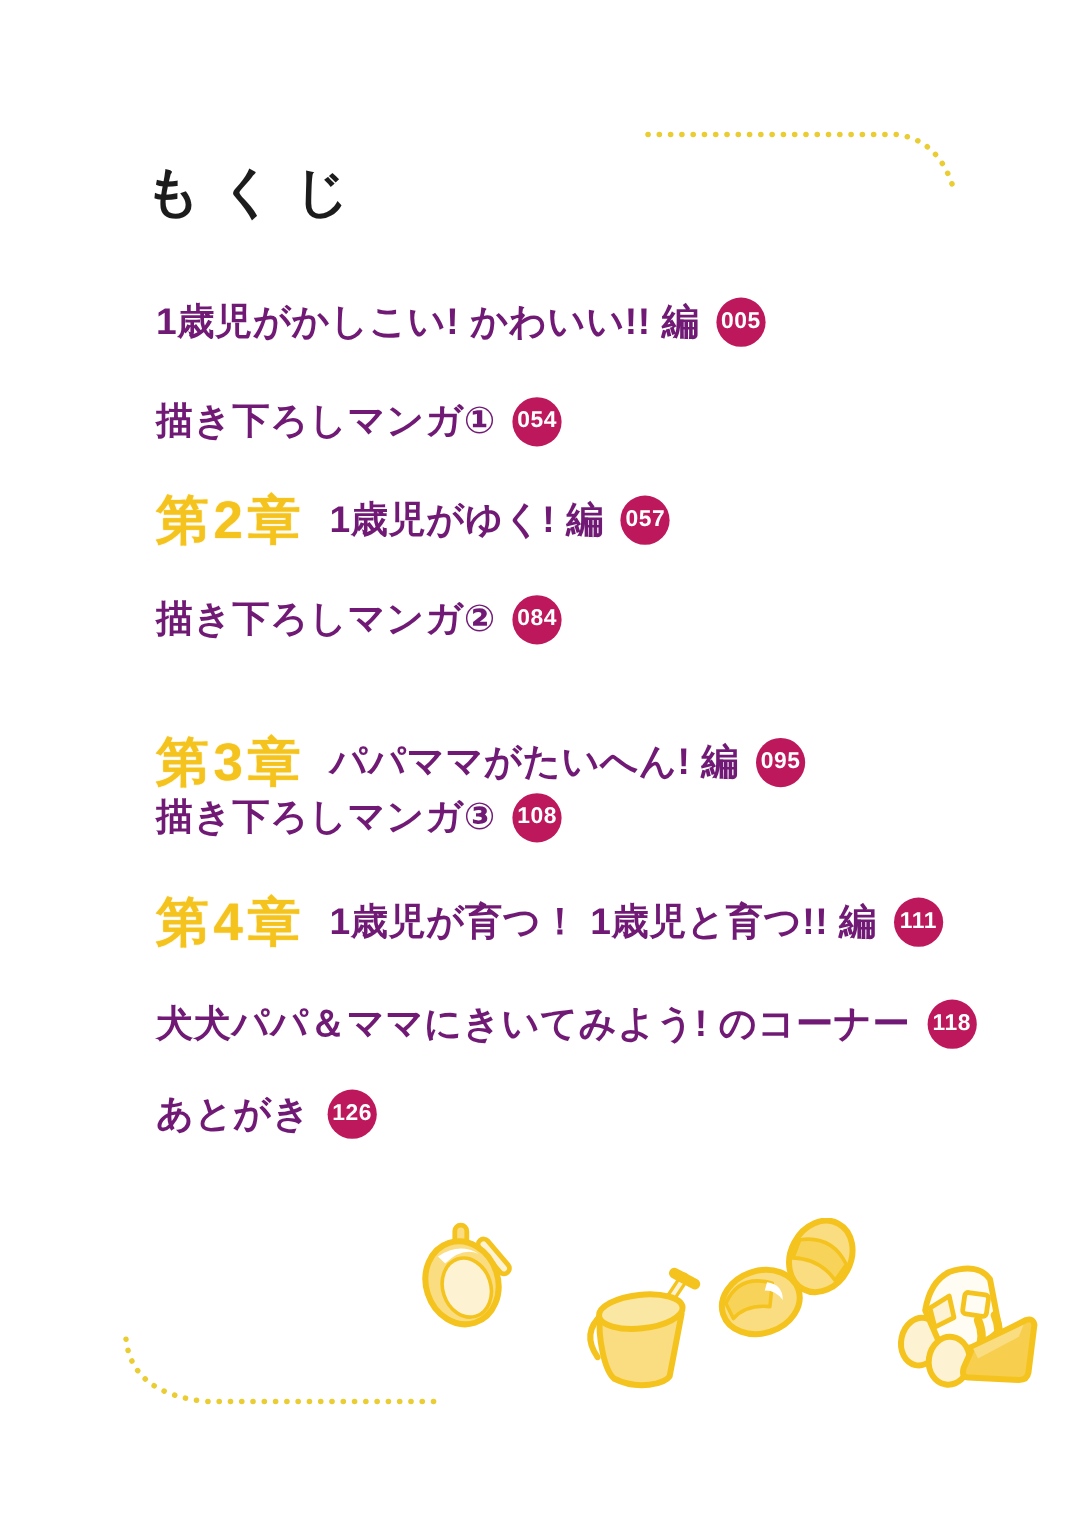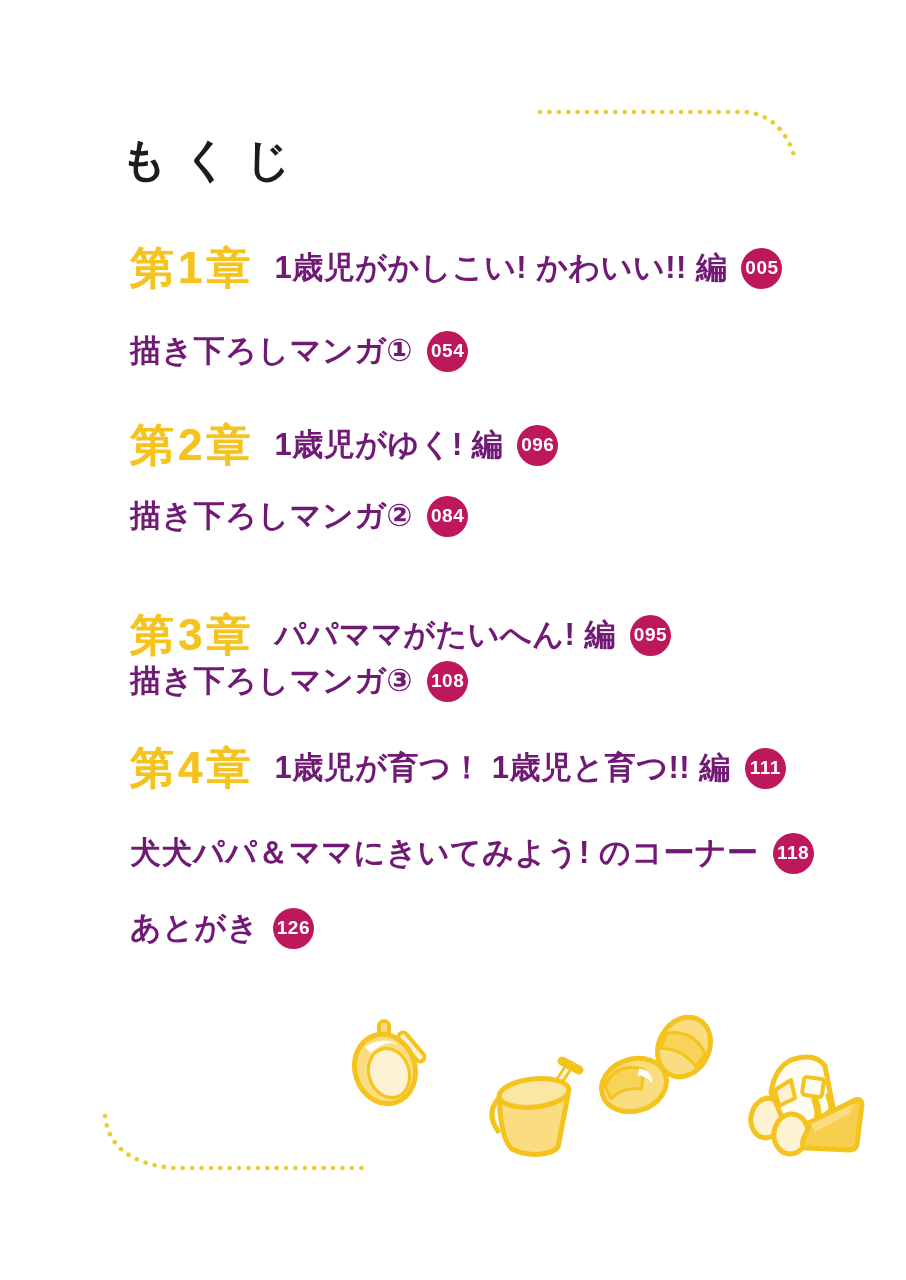--- a/index.html
+++ b/index.html
@@ -48,32 +48,31 @@
 <div class="page">
 
   <svg class="deco" style="left:528px; top:98px;" width="285" height="78" viewBox="0 0 285 78">
     <path d="M12,14 H218 Q256,18 268,64" fill="none" stroke="#e9cd33" stroke-width="4.6" stroke-linecap="round" stroke-dasharray="0.1 9.3"></path>
   </svg>
 
   <div class="page-title">もくじ</div>
 
   <div>
       <div class="toc-row" style="top: 239px;">
-        <span class="ch-label">第1章</span>
         <span class="entry-title">1歳児がかしこい! かわいい!! 編</span>
         <span class="page-circle">005</span>
       </div>
       <div class="toc-row" style="top: 322px;">
         <span class="entry-title">描き下ろしマンガ①</span>
         <span class="page-circle">054</span>
       </div>
-      <div class="toc-row" style="top: 416px;">
+      <div class="toc-row" style="top: 404px;">
         <span class="ch-label">第2章</span>
         <span class="entry-title">1歳児がゆく! 編</span>
-        <span class="page-circle">096</span>
+        <span class="page-circle">057</span>
       </div>
       <div class="toc-row" style="top: 487px;">
         <span class="entry-title">描き下ろしマンガ②</span>
         <span class="page-circle">084</span>
       </div>
       <div class="toc-row" style="top: 569px; margin-top: 37px;">
         <span class="ch-label">第3章</span>
         <span class="entry-title">パパママがたいへん! 編</span>
         <span class="page-circle">095</span>
       </div>

